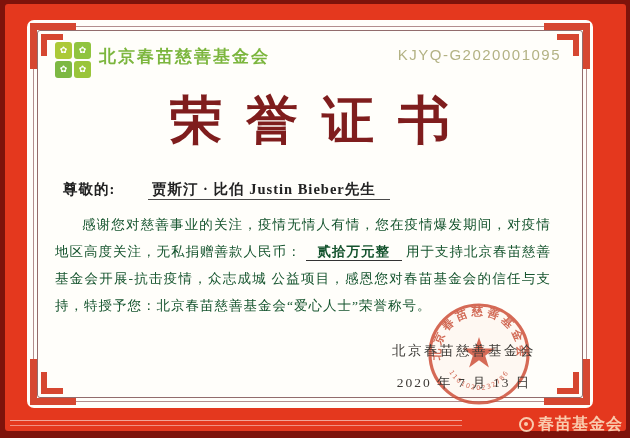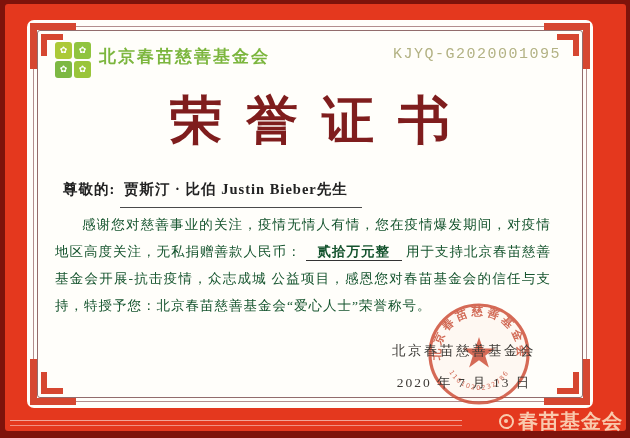--- a/index.html
+++ b/index.html
@@ -35,32 +35,32 @@
     color:#ffffff; font-size:9px; line-height:1; font-family:"DejaVu Sans",sans-serif; }
   .tile.t1 { background:#acc938; }
   .tile.t2 { background:#90c43f; }
   .tile.t3 { background:#7db843; }
   .tile.t4 { background:#9ac53a; }
 
   .org-text { position:absolute; left:72px; top:25px; font-family:"DejaVu Sans","Liberation Sans",sans-serif; }
   .org-cn { font-size:17px; font-weight:bold; color:#7cb63e; letter-spacing:2px; }
   .org-en { font-size:8.5px; color:#8cc051; margin-top:2px; letter-spacing:0.2px; }
 
-  .cert-no { position:absolute; right:32px; top:26px; font-family:Liberation Mono, monospace;
+  .cert-no { position:absolute; right:32px; top:26px; font-family:Liberation Sans, sans-serif;
     font-size:15px; color:#b3b284; letter-spacing:1.5px; }
 
   
   .title { position:absolute; left:0; right:0; top:66px; text-align:center;
     font-family:"DejaVu Sans","Liberation Sans",sans-serif; font-weight:bold;
     font-size:52px; color:#7f1d1d; letter-spacing:24px; text-indent:24px; }
 
   
   .salutation { position:absolute; left:36px; top:160px; font-size:14.5px; color:#222222;
     font-weight:600; letter-spacing:1px; }
-  .recipient-name { border-bottom:1.5px solid #4a4a4a; padding:0 14px 10px 4px; }
+  .recipient-name { border-bottom:1.5px solid #4a4a4a; padding:0 14px 2px 4px;margin-left:28px; }
 
   
   .body-par { position:absolute; left:28px; top:191px; width:496px;
     font-size:13.5px; line-height:27px; letter-spacing:1px; color:#14532d;
     text-indent:2em; text-align:justify; }
   .amount { font-weight:bold; border-bottom:1.5px solid #333333; padding:0 12px 1px 12px;
     margin:0 4px; }
 
   
   .sig-block { position:absolute; left:330px; top:322px; width:214px; text-align:center; z-index:4; }
@@ -69,21 +69,21 @@
 
   .seal { position:absolute; left:398px; top:280px; width:108px; height:108px;
     z-index:3; opacity:0.82; }
 
   
   .bottom-lines { position:absolute; left:10px; bottom:12px; width:452px; height:6px;
     border-top:1.5px solid rgba(255,255,255,0.55); border-bottom:1.5px solid rgba(255,255,255,0.45);
     z-index:5; }
   .watermark { position:absolute; right:7px; bottom:3px; display:flex; align-items:center;
     z-index:6; color:rgba(255,243,214,0.78); font-family:"DejaVu Sans",sans-serif;
-    font-weight:bold; font-size:20px; letter-spacing:1px; }
+    font-weight:bold; font-size:16px; letter-spacing:1px; }
   .wm-icon { width:15px; height:15px; border:2.5px solid rgba(255,243,214,0.78);
     border-radius:50%; margin-right:4px; position:relative; }
   .wm-icon::after { content:""; position:absolute; left:3px; top:3px; width:4px; height:4px;
     background:rgba(255,243,214,0.78); border-radius:50%; }
 </style>
 </head>
 <body>
 
 <div class="photo">
   <div class="red-border"></div>

